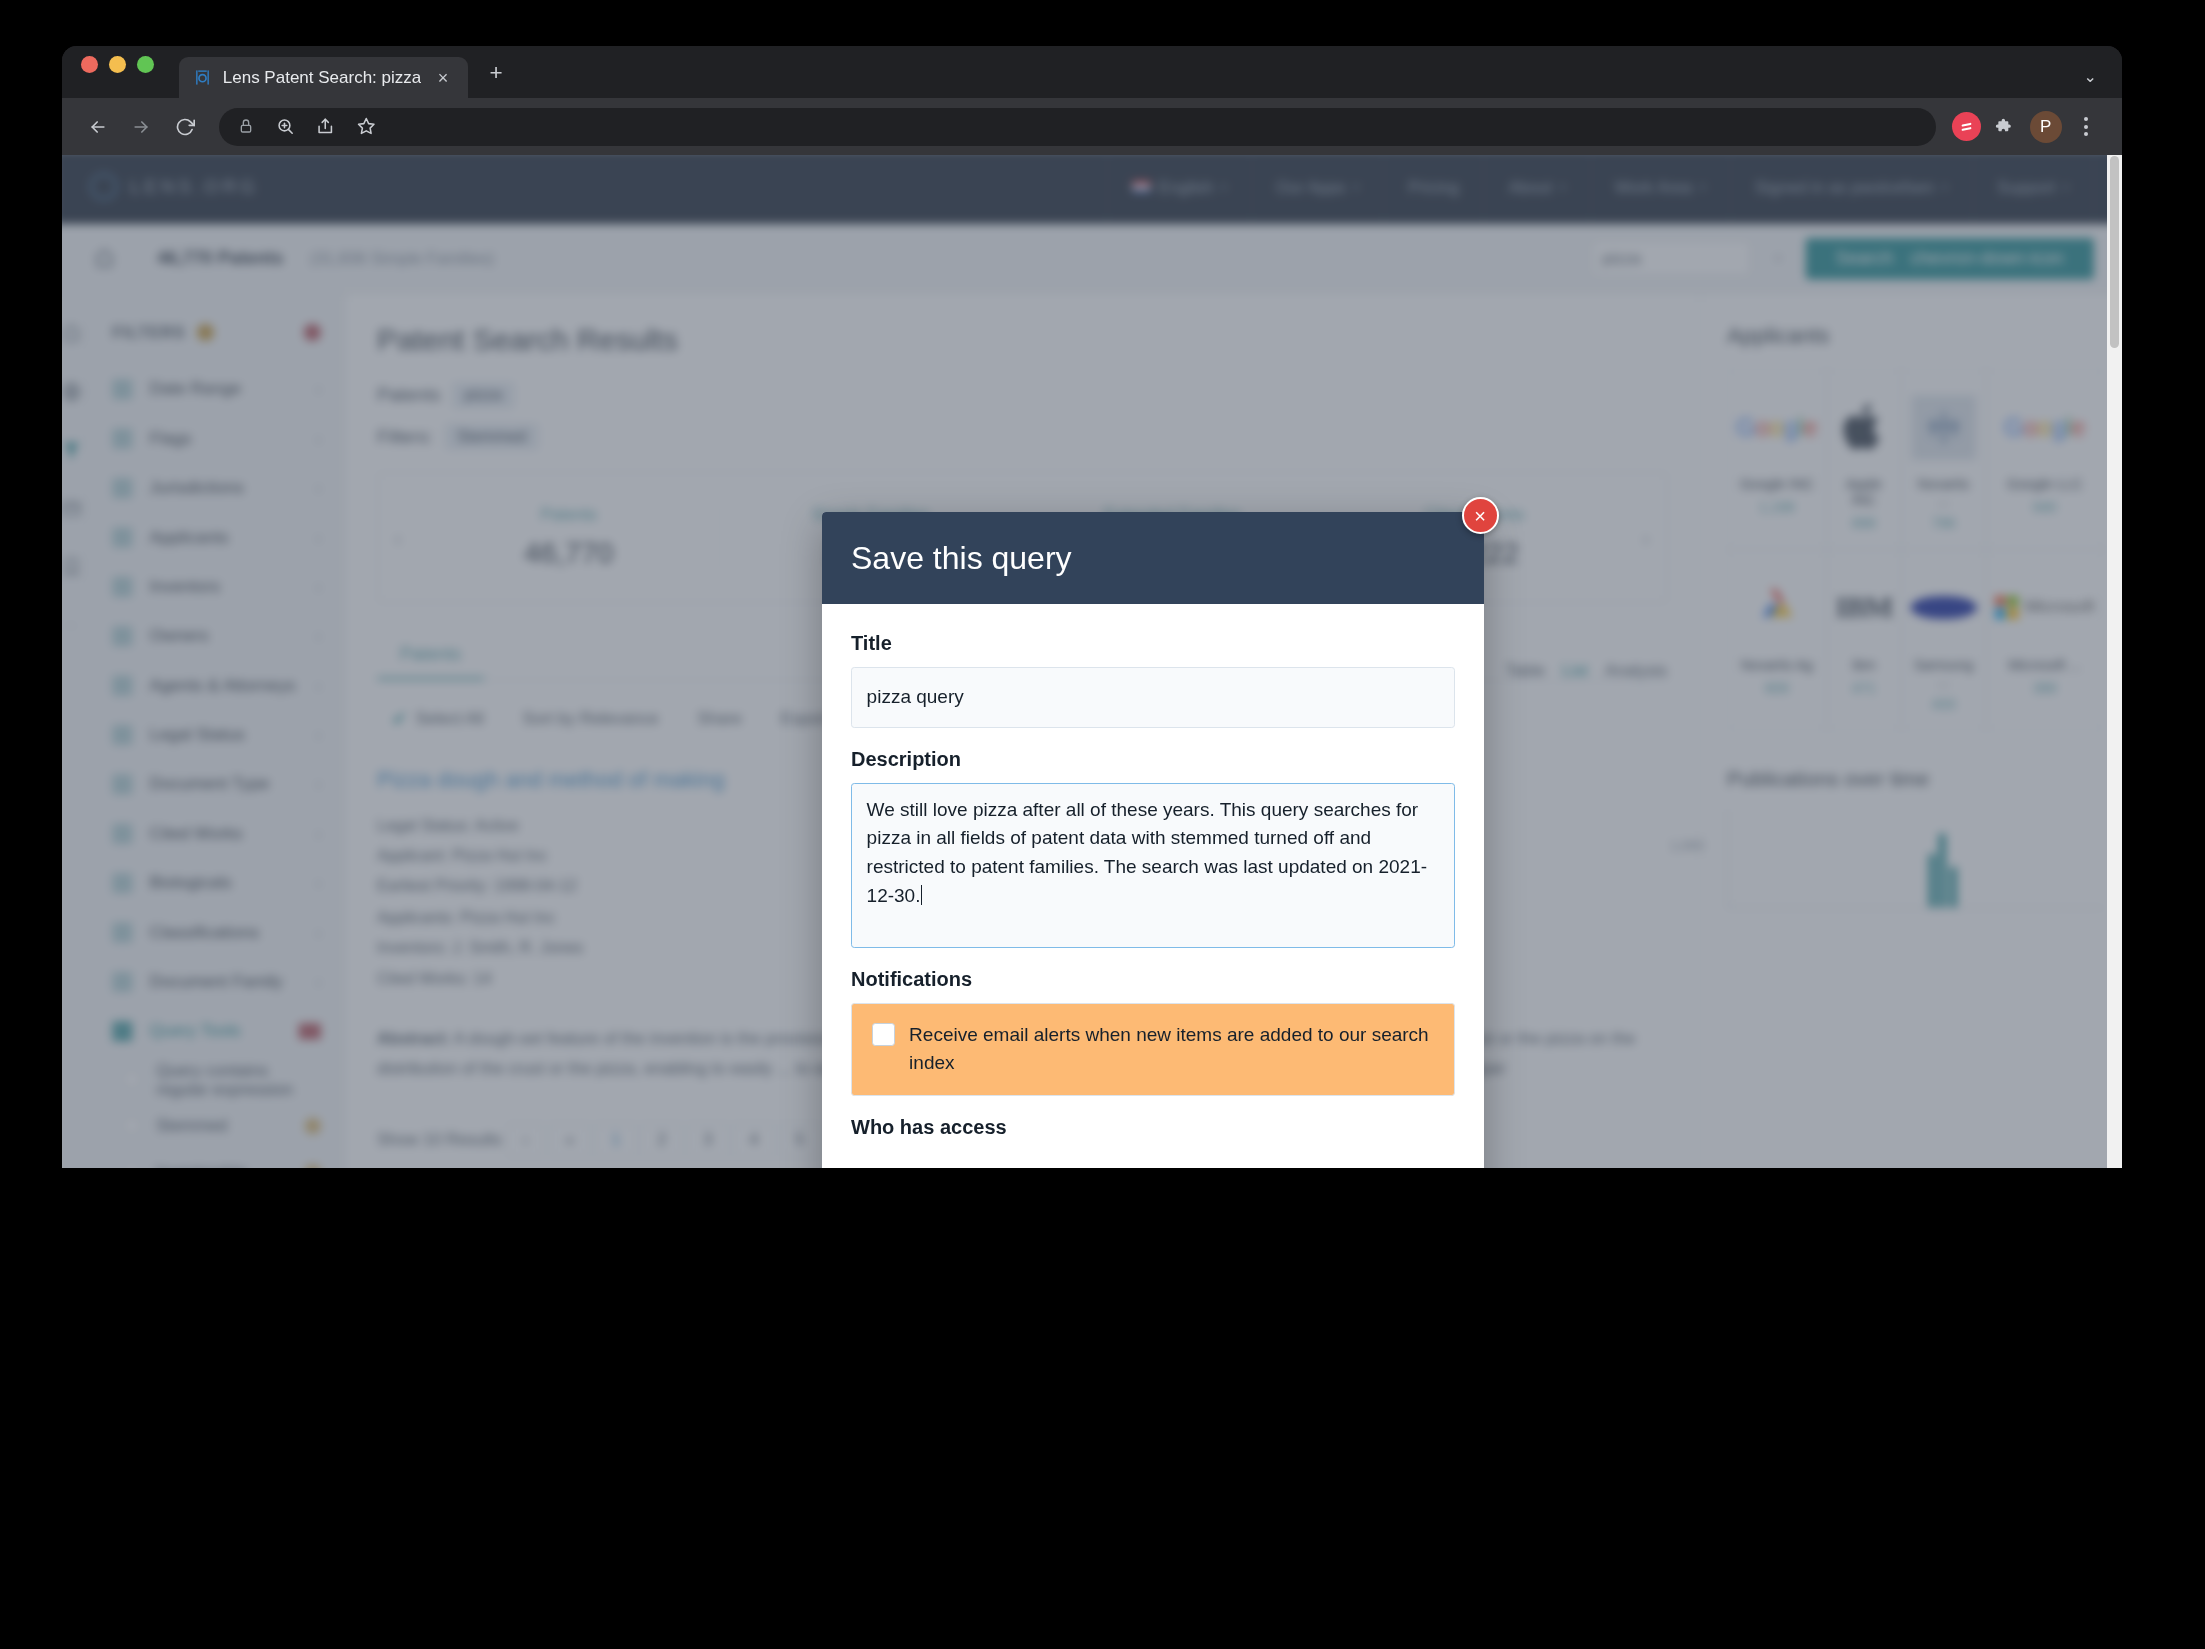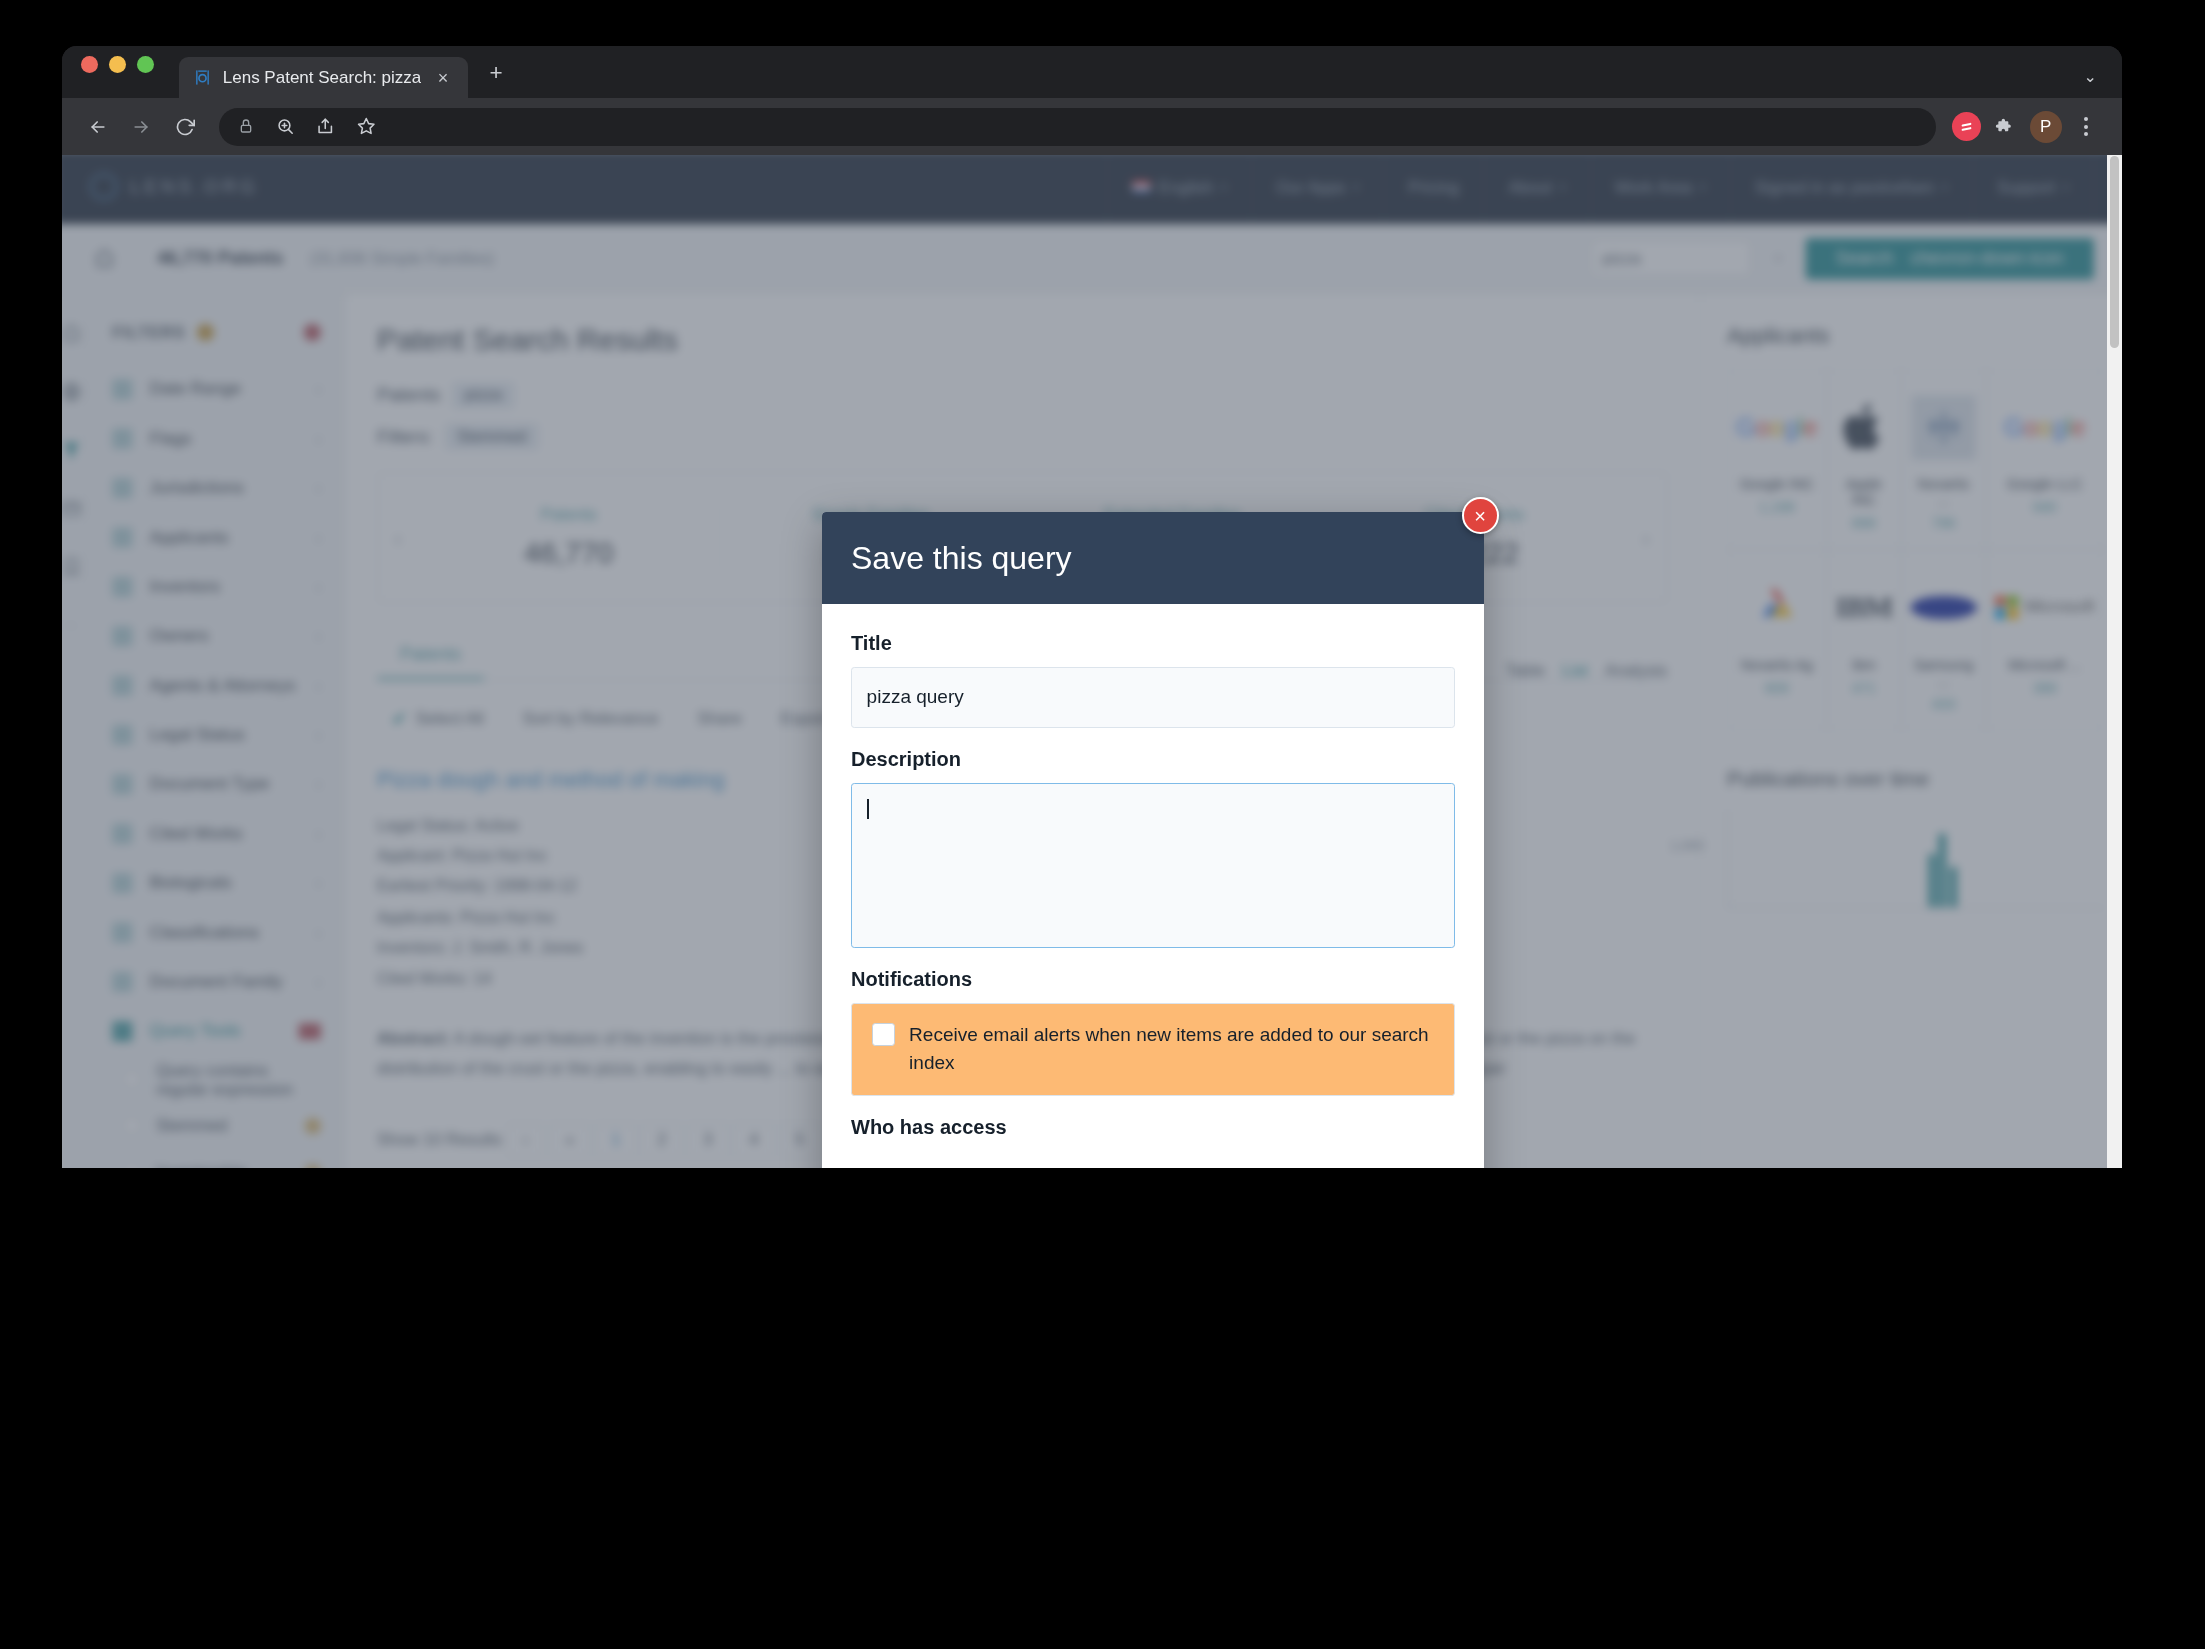--- a/index.html
+++ b/index.html
@@ -895,21 +895,21 @@
 
       <div class="modal-header">
         <div class="modal-title">Save this query</div>
       </div>
 
       <div class="modal-body">
         <div class="field-label">Title</div>
         <div class="text-input">pizza query</div>
 
         <div class="field-label sp">Description</div>
-        <div class="textarea-box"><span class="caret-bar"></span></div>
+        <div class="textarea-box"><span>We still love pizza after all of these years. This query searches for pizza in all fields of patent data with stemmed turned off and restricted to patent families. The search was last updated on 2021-12-30.</span><span class="caret-bar"></span></div>
 
         <div class="field-label sp">Notifications</div>
         <div class="panel">
           <div class="opt-row">
             <span class="cbox"></span>
             <span class="opt-text">Receive email alerts when new items are added to our search index</span>
           </div>
         </div>
 
         <div class="field-label sp">Who has access</div>

